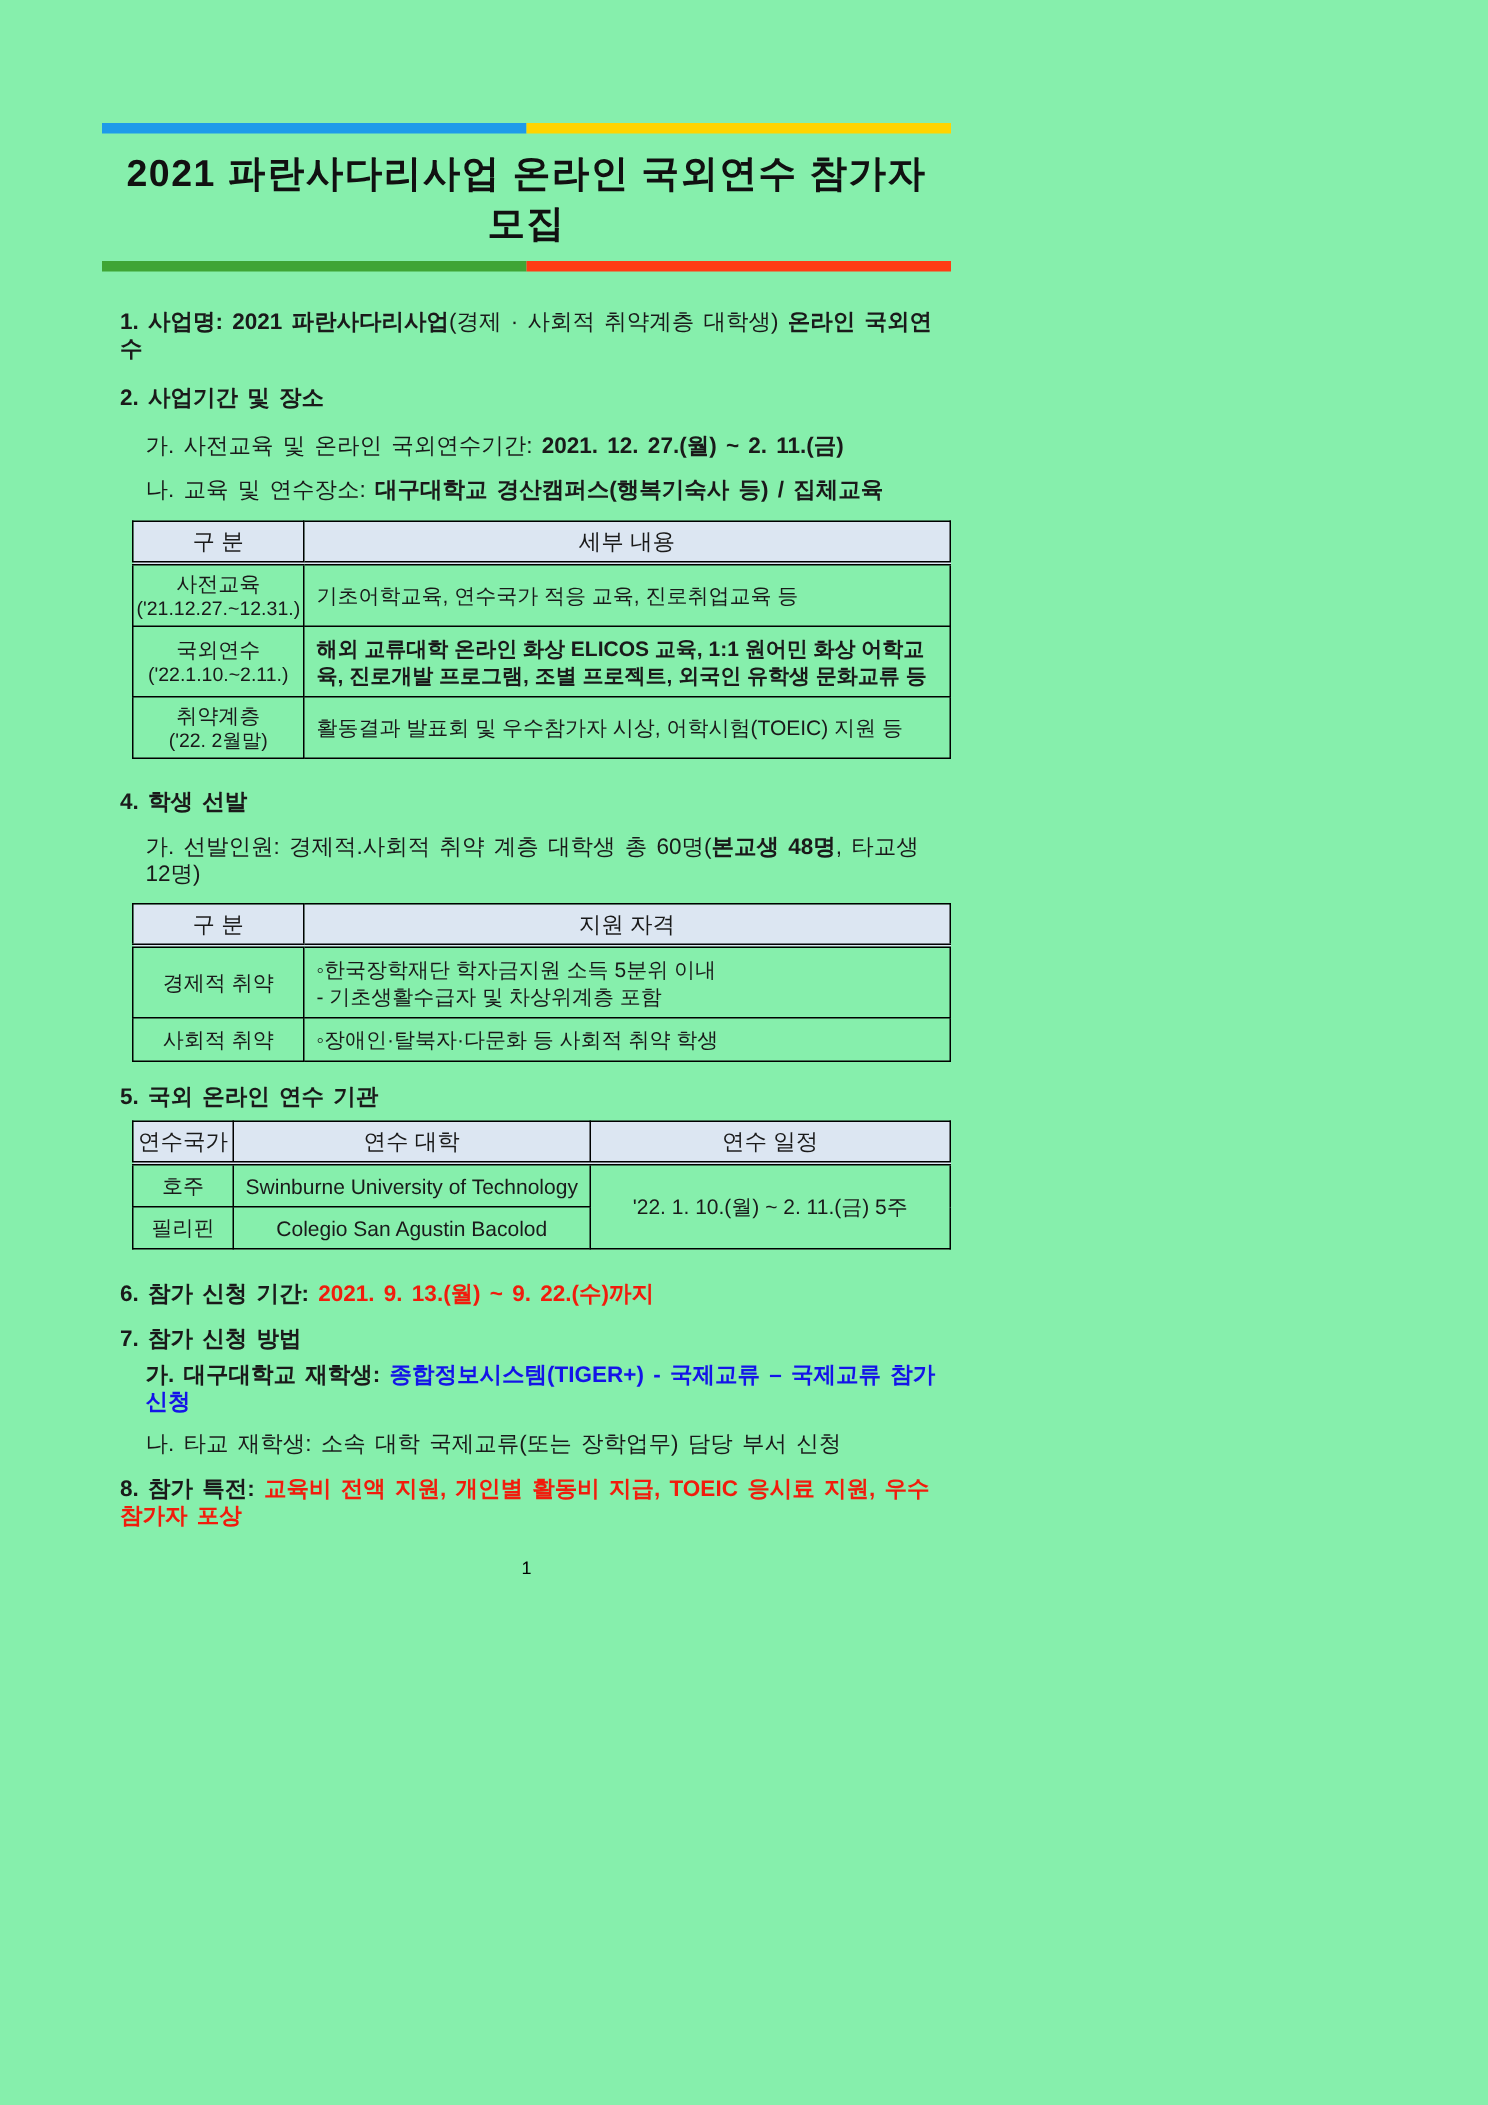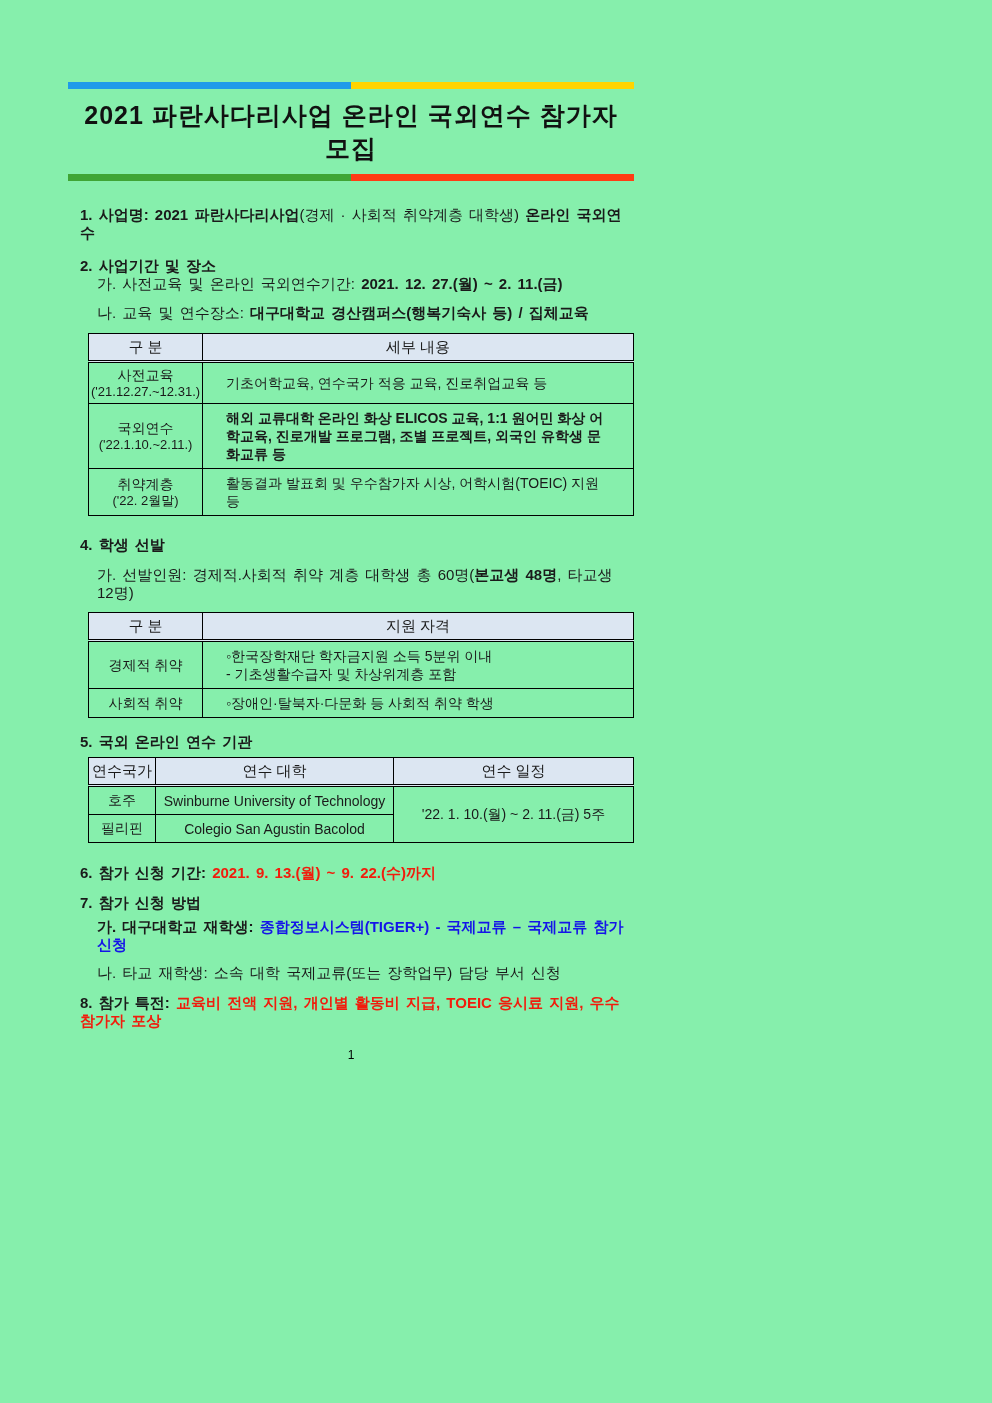--- a/index.html
+++ b/index.html
@@ -22,38 +22,38 @@
     font-size:25px;font-weight:bold;text-align:center;
     padding:10px 0 9px;letter-spacing:1px;color:#111;
   }
 
   
   .line{font-size:15px;line-height:18px;word-spacing:2px;margin:0;}
   .sub{margin-left:29px;}
   .lv1{margin-left:12px;}
   .b{font-weight:bold;}
   .red{color:#f11c0c;font-weight:bold;}
-  .blue{color:#1414e8;font-weight:bold;}.mb15{margin-bottom:15px}.mb14{}
+  .blue{color:#1414e8;font-weight:bold;}.mb15{margin-bottom:15px}.mb14{margin-bottom:14px}
   .mb12{margin-bottom:12px}.mb11{margin-bottom:11px}.mb10{margin-bottom:10px}
   .mb6{margin-bottom:6px}.mb5{margin-bottom:5px}.mb0{margin-bottom:0}
 
   
   table.tbl{
     border-collapse:collapse;width:545px;margin-left:20px;
     font-size:14px;table-layout:fixed;
   }
   .tbl th,.tbl td{border:1px solid #000;padding:0;}
   .tbl thead th{
     background:var(--c-head);font-weight:normal;font-size:15px;
     height:26px;text-align:center;border-bottom:3px double #000;
   }
   .tbl td{vertical-align:middle;}
   td.labelcell{text-align:center;line-height:15px;padding:4px 2px;}
   td.labelcell .period{font-size:13px;display:block;margin-top:1px;}
-  td.detail{padding:5px 23px;line-height:18px;margin-left:34px;}
+  td.detail{padding:5px 8px;line-height:18px;margin-left:34px;}
   td.detail .dline{display:block;}
   .t1 td.detail{height:30px;}
   .tbl .boldrow{font-weight:bold;}
   .t3 td{text-align:center;height:27px;font-size:14px;}
   .t2 td.labelcell{font-size:14px;}
   .mb-t1{margin-bottom:20px;}
   .mb-t2{margin-bottom:15px;}
   .mb-t3{margin-bottom:21px;}
 
   .pagenum{

